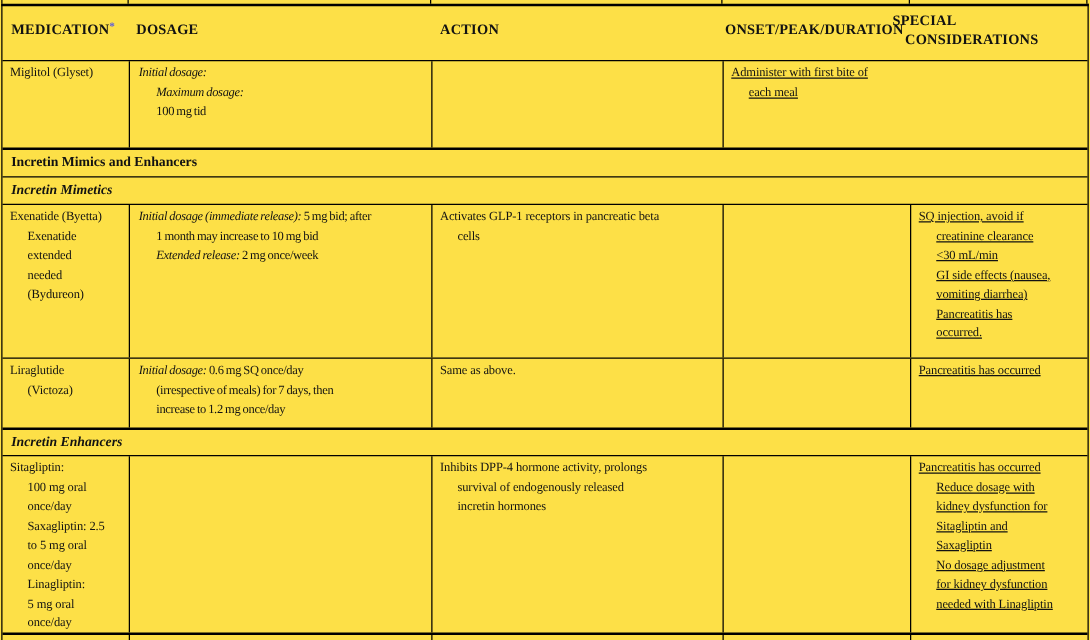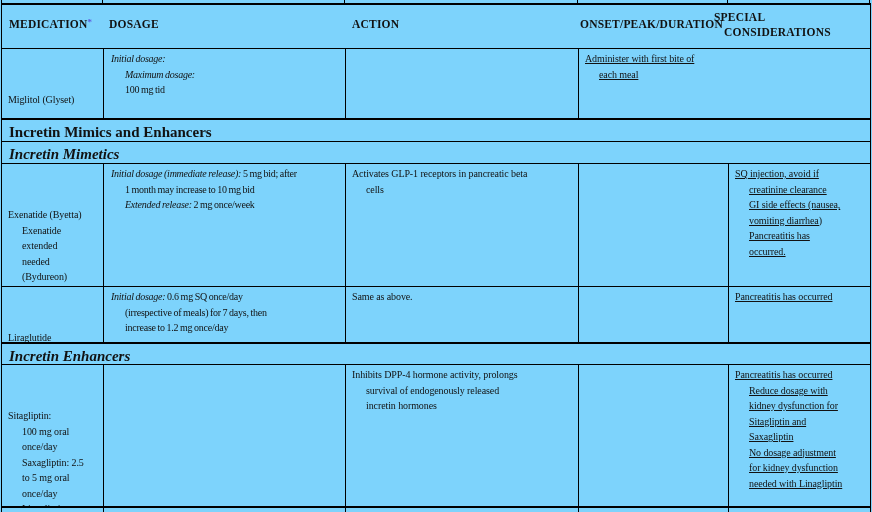--- a/index.html
+++ b/index.html
@@ -1,44 +1,44 @@
 <!DOCTYPE html>
 <html><head>
 <meta charset="utf-8">
 <style>
   html,body { margin:0; padding:0; background:#fff; }
   .page {
-    position:relative; width:872px; height:512px; background:#7dd3fc;
+    position:relative; width:872px; height:512px; background:#fde047;
     font-family:"Liberation Serif", serif; color:#121212; overflow:hidden;
   }
   
   .topstrip { position:absolute; top:0; left:0; width:872px; height:3px; }
   .topstrip .v { position:absolute; top:0; height:3px; width:1px; background:#000; }
 
   .table {
     position:absolute; top:3px; left:1px; width:868px;
     border-top:2px solid #000; border-left:1px solid #000; border-right:1px solid #000;
   }
   .row { position:relative; display:flex; box-sizing:border-box; border-top:1px solid #000; }
   .row.header { border-top:none; height:43px; }
   .row.thick { border-top-width:2px; }
 
   .h { position:absolute; top:13px; font-weight:bold; font-size:11.5px; letter-spacing:0.2px; white-space:nowrap; }
   .h.special { top:5px; }
   .h .ln { display:block; line-height:15px; }
   .ast { color:#5c5ce0; font-size:9px; position:relative; top:-3px; font-weight:bold; }
 
-  .sectionrow { font-weight:bold; font-size:15px; padding:4px 0 0 7px; box-sizing:border-box; }
+  .sectionrow { font-weight:bold; font-size:11px; padding:4px 0 0 7px; box-sizing:border-box; }
   .sectionrow.it { font-style:italic; }
 
   .cell {
     box-sizing:border-box; padding:2px 2px 0 6px;
     font-size:10px; line-height:15.5px; letter-spacing:-0.1px; overflow:hidden;
   }
-  .c1 { width:101px;margin-top:41px; }
+  .c1 { width:101px; }
   .c2 { width:242px; border-left:1px solid #000; padding-left:7px; letter-spacing:-0.25px; word-spacing:-0.5px; }
   .c3 { width:233px; border-left:1px solid #000; }
   .c4 { width:150px; border-left:1px solid #000; }
   .c5 { width:142px; border-left:1px solid #000;text-decoration:underline; }
   .ln { display:block; white-space:nowrap; }
   .ind { padding-left:14px; }
   i { font-style:italic; }
 </style>
 </head>
 <body>
@@ -105,20 +105,21 @@
         <span class="ln ind"><i>Extended release:</i><span> 2 mg once/week</span></span>
       </div>
       <div class="cell c3">
         <span class="ln">Activates GLP-1 receptors in pancreatic beta</span>
         <span class="ln ind">cells</span>
       </div>
       <div class="cell c4"></div>
       <div class="cell c5">
         <span class="ln">SQ injection, avoid if</span>
         <span class="ln ind">creatinine clearance</span>
+        <span class="ln ind">&lt;30 mL/min</span>
         <span class="ln ind">GI side effects (nausea,</span>
         <span class="ln ind">vomiting diarrhea)</span>
         <span class="ln ind">Pancreatitis has</span>
         <span class="ln ind">occurred.</span>
       </div>
     </div>
 
     <div class="row" style="height:56px">
       <div class="cell c1">
         <span class="ln">Liraglutide</span>

